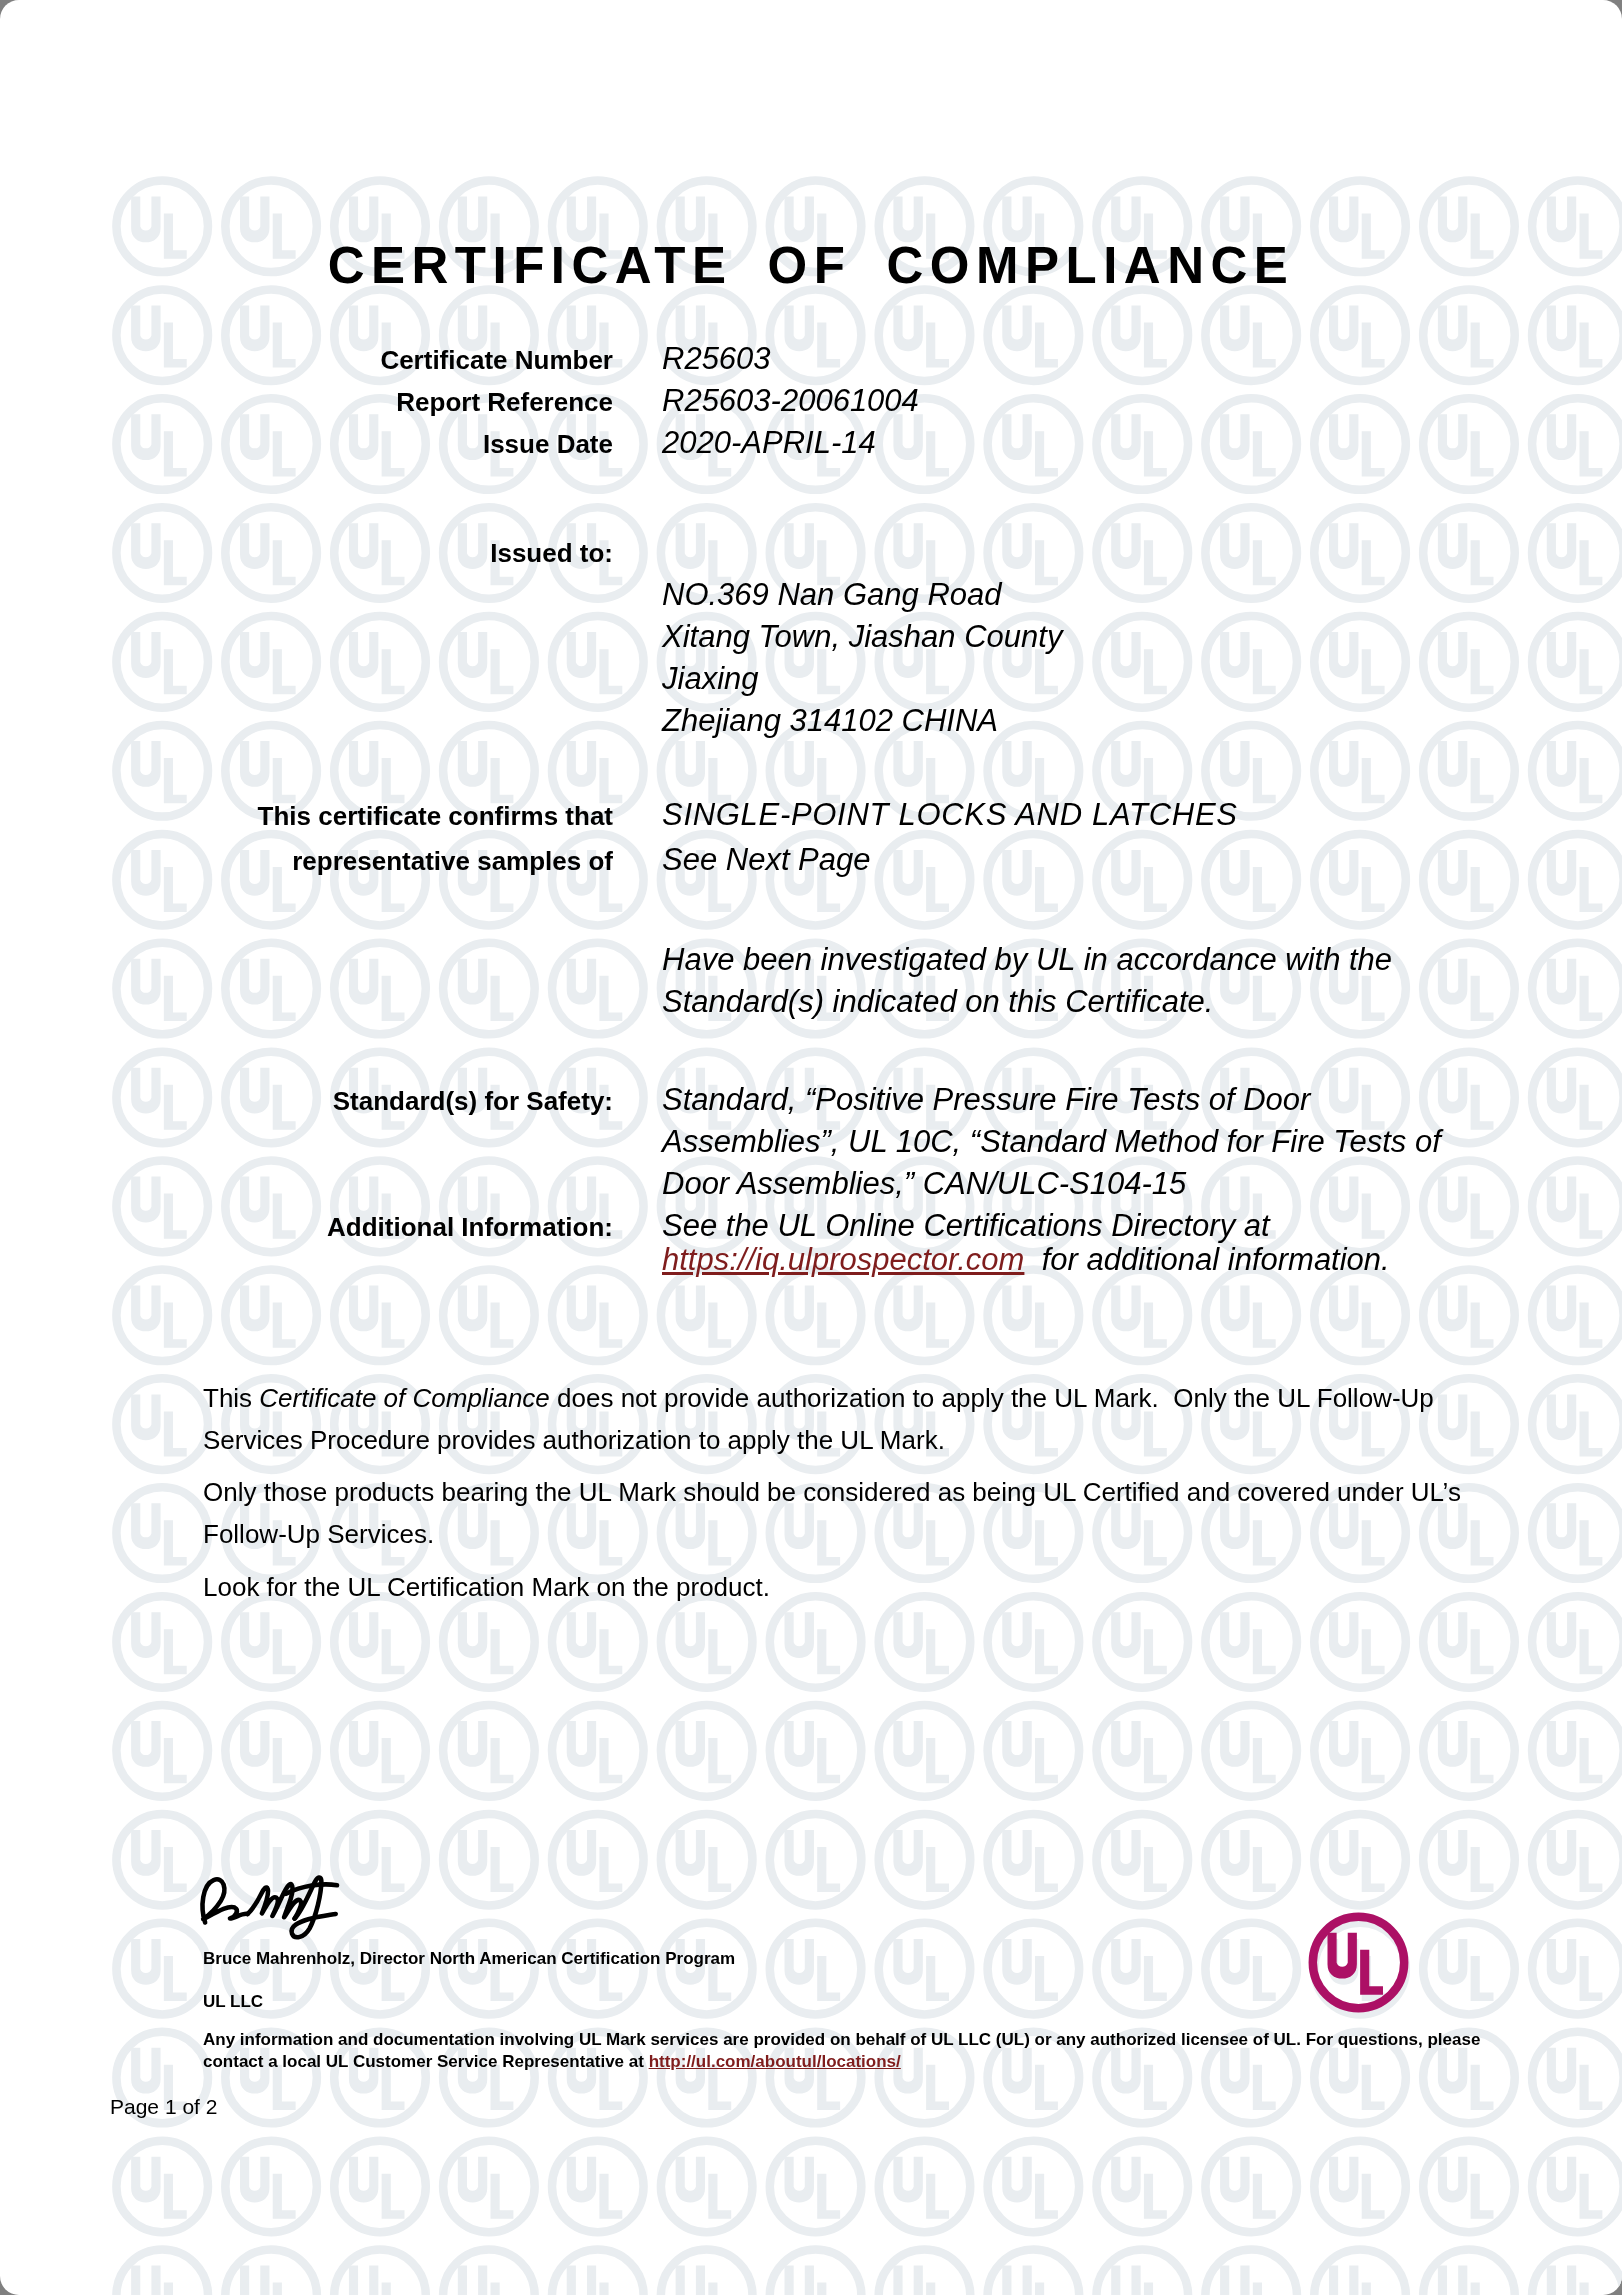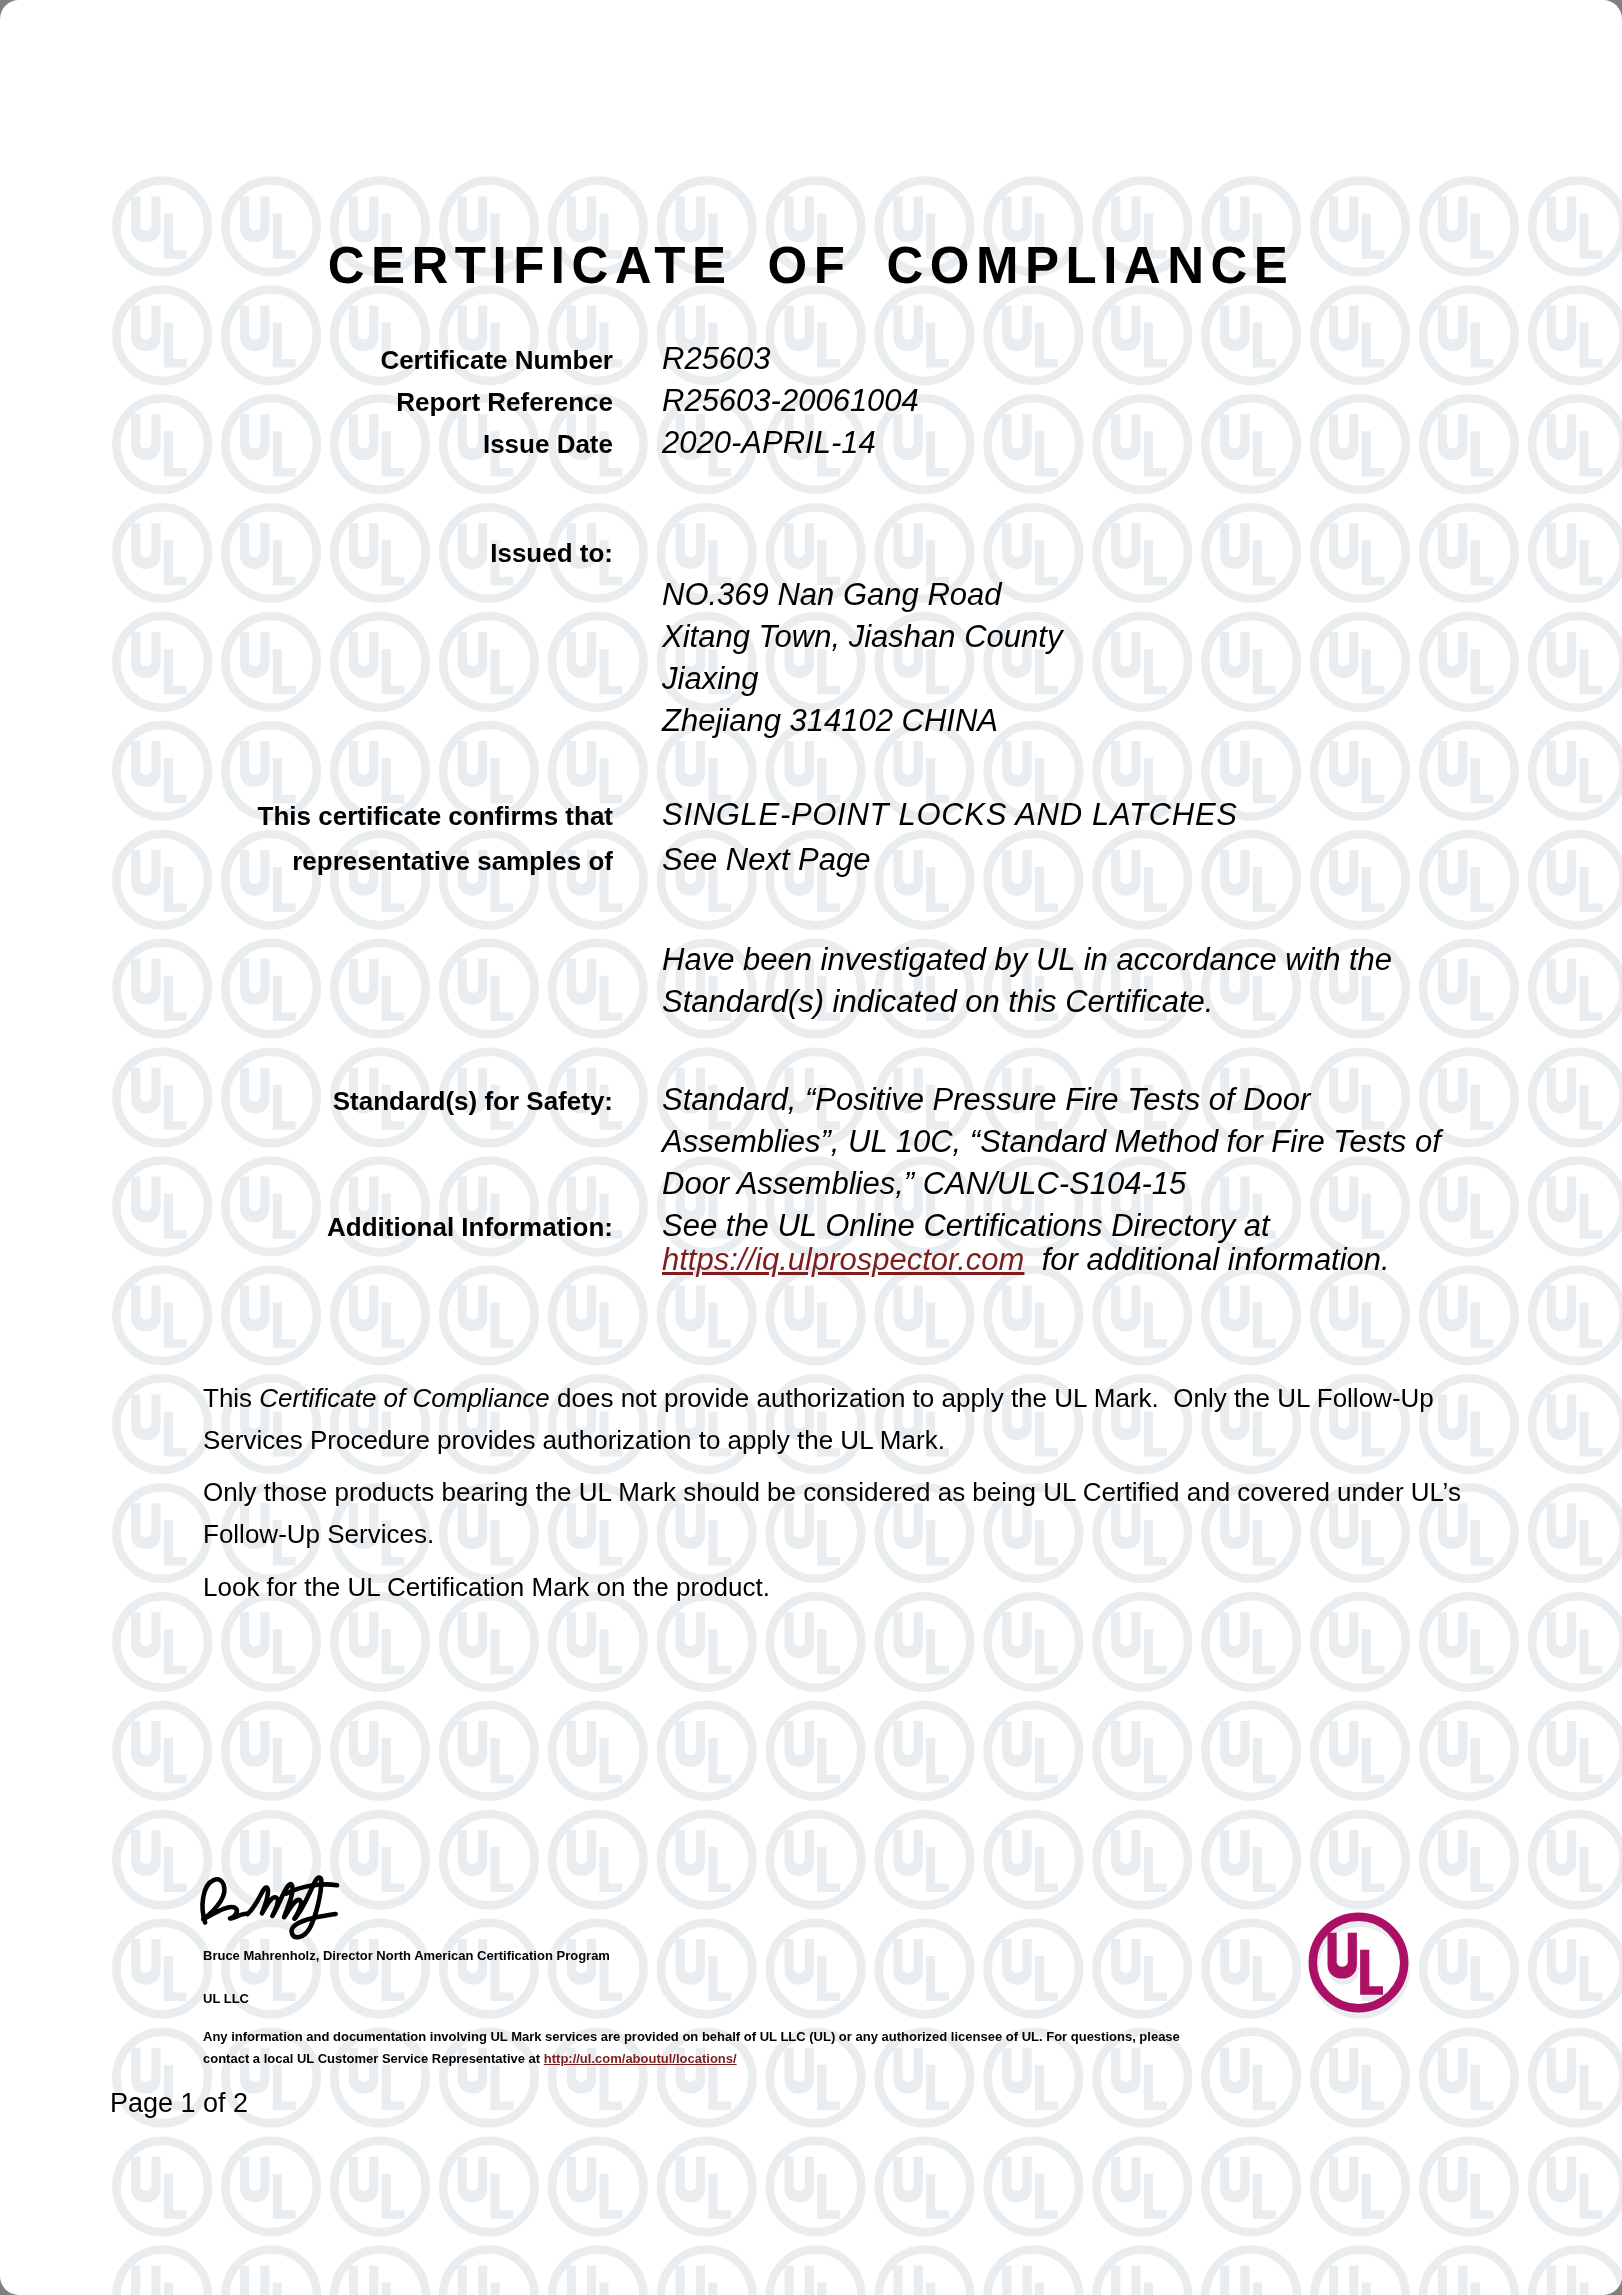--- a/index.html
+++ b/index.html
@@ -20,22 +20,22 @@
     font-size:26px;font-weight:bold;padding-top:4.6px;
   }
   .val{left:662px;font-size:31px;font-style:italic;}
   .caps{letter-spacing:0.7px;}
   .title{
     left:0;right:0;text-align:center;
     font-size:51px;font-weight:bold;
     letter-spacing:6.5px;word-spacing:14.4px;
   }
   .para{left:203px;font-size:26px;}
-  .footer-small{left:203px;font-size:13px;font-weight:bold;line-height:1.3;}
-  .page-num{left:110px;font-size:27px;}
+  .footer-small{left:203px;font-size:17px;font-weight:bold;line-height:1.3;}
+  .page-num{left:110px;font-size:21px;margin-top:7px;}
   .link{color:#7f1d1d;text-decoration:underline;cursor:pointer;}
   .italic{font-style:italic;}
   .sig{position:absolute;left:196px;top:1866px;}
   .ul-badge{position:absolute;left:1304px;top:1908px;color:#AC1065;}
 </style>
 </head>
 <body>
 
 <div class="page">
 

